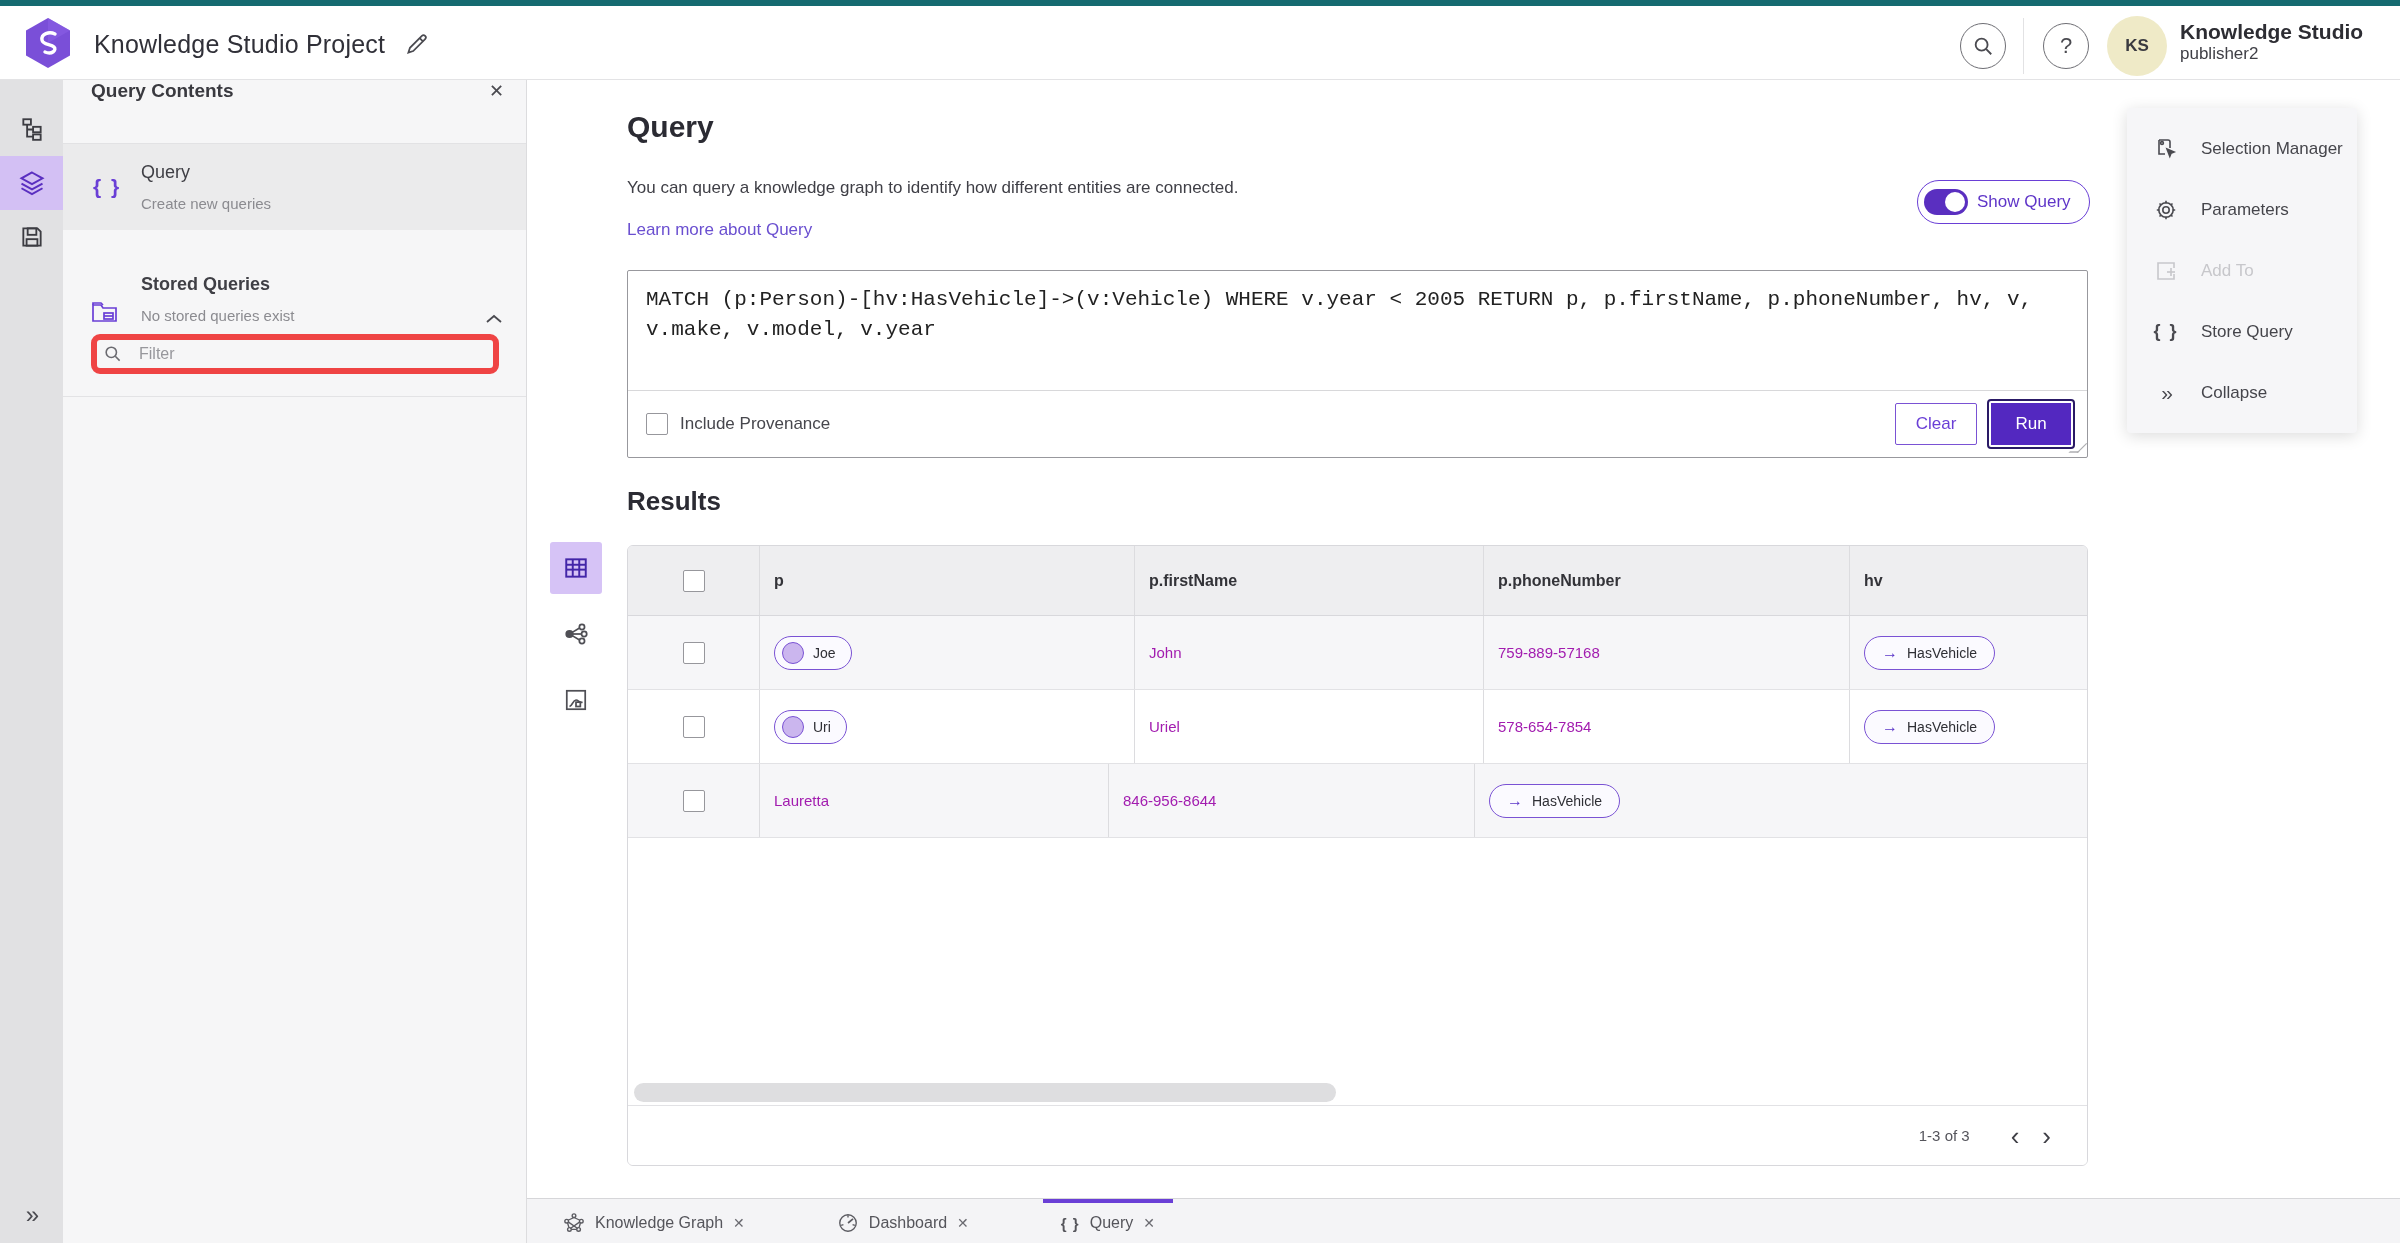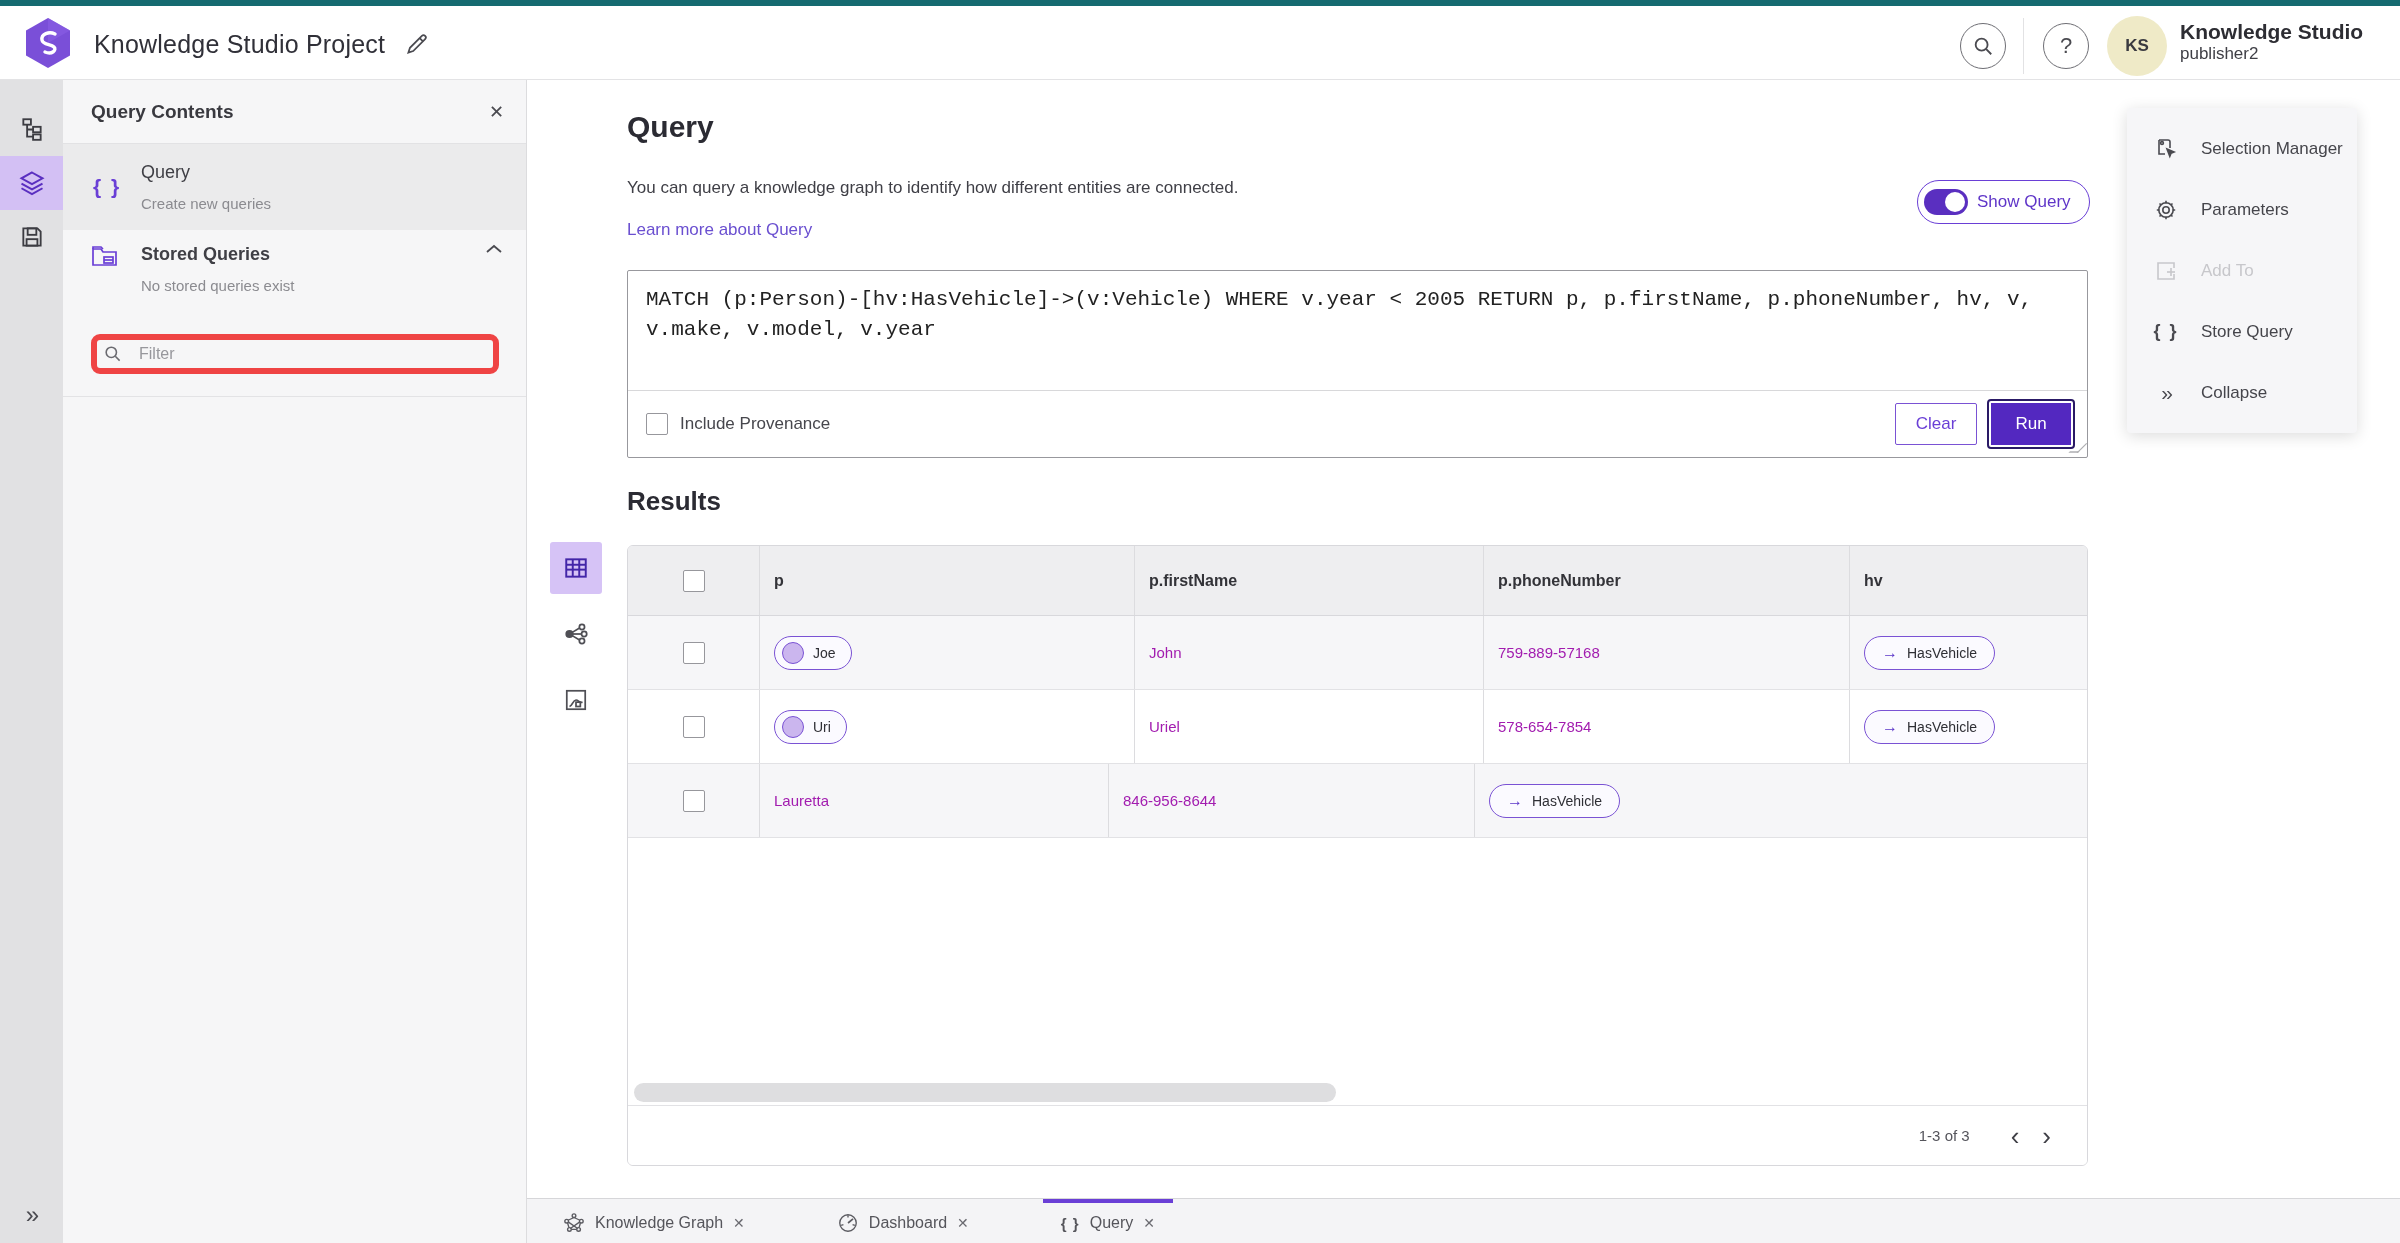--- a/index.html
+++ b/index.html
@@ -20,28 +20,28 @@
   .userblock .urole { font-size:17px; color:#3f3f46; }
 
   
   .rail { position:absolute; left:0; top:80px; width:63px; height:1163px; background:#e1e1e3; }
   .rail-item { width:63px; height:54px; display:flex; align-items:center; justify-content:center; color:#3c3c42; cursor:pointer; }
   .rail-item.sel { background:#d3c0f4; color:#5a2fc0; }
   .rail-expand { position:absolute; left:0; bottom:14px; width:63px; text-align:center; font-size:24px; color:#4a4a50; letter-spacing:-2px; cursor:pointer; }
 
   
   .panel { position:absolute; left:63px; top:80px; width:464px; height:1163px; background:#f6f6f7; border-right:1px solid #dcdcde; }
-  .panel-head { height:64px; display:flex; align-items:center; padding:0 22px 0 28px; border-bottom:1px solid #e2e2e4; }
+  .panel-head { height:64px; display:flex; align-items:flex-start; padding:0 22px 0 28px; border-bottom:1px solid #e2e2e4; }
   .panel-title { font-size:19px; font-weight:700; color:#39393f; flex:1; }
   .panel-close { font-size:18px; color:#4a4a50; cursor:pointer; }
   .panel-item { height:86px; background:#ebebec; display:flex; align-items:center; padding:0 20px 0 30px; cursor:pointer; }
   .pi-icon { width:48px; font-size:21px; font-weight:700; color:#6a3fd6; letter-spacing:2px; }
   .pi-text .t1 { font-size:18px; color:#3f3f45; }
   .pi-text .t2 { font-size:15px; color:#8b8b90; margin-top:12px; }
-  .stored-head { margin-top:14px; height:80px; display:flex; align-items:flex-start; padding:0 24px 0 28px; cursor:pointer; }
+  .stored-head { margin-top:14px; height:80px; display:flex; align-items:flex-end; padding:0 24px 0 28px; cursor:pointer; }
   .stored-head .pi-icon { width:50px; }
   .chev-up { margin-left:auto; color:#4a4a50; }
   .filter-wrap { position:relative; margin:10px 28px 0 28px; }
   .filter-input { width:408px; height:40px; border:6px solid #ef4444; border-radius:9px; background:transparent; padding:0 10px 0 42px; font-size:16px; color:#737373; font-family:"Liberation Sans",sans-serif; }
   .filter-input::placeholder { color:#97979c; }
   .filter-glass { position:absolute; left:12px; top:10px; color:#6a6a70; }
   .panel-div { margin-top:22px; height:1px; background:#e3e3e5; }
 
   
   .main { position:absolute; left:527px; top:80px; width:1873px; height:1118px; background:#fff; }

